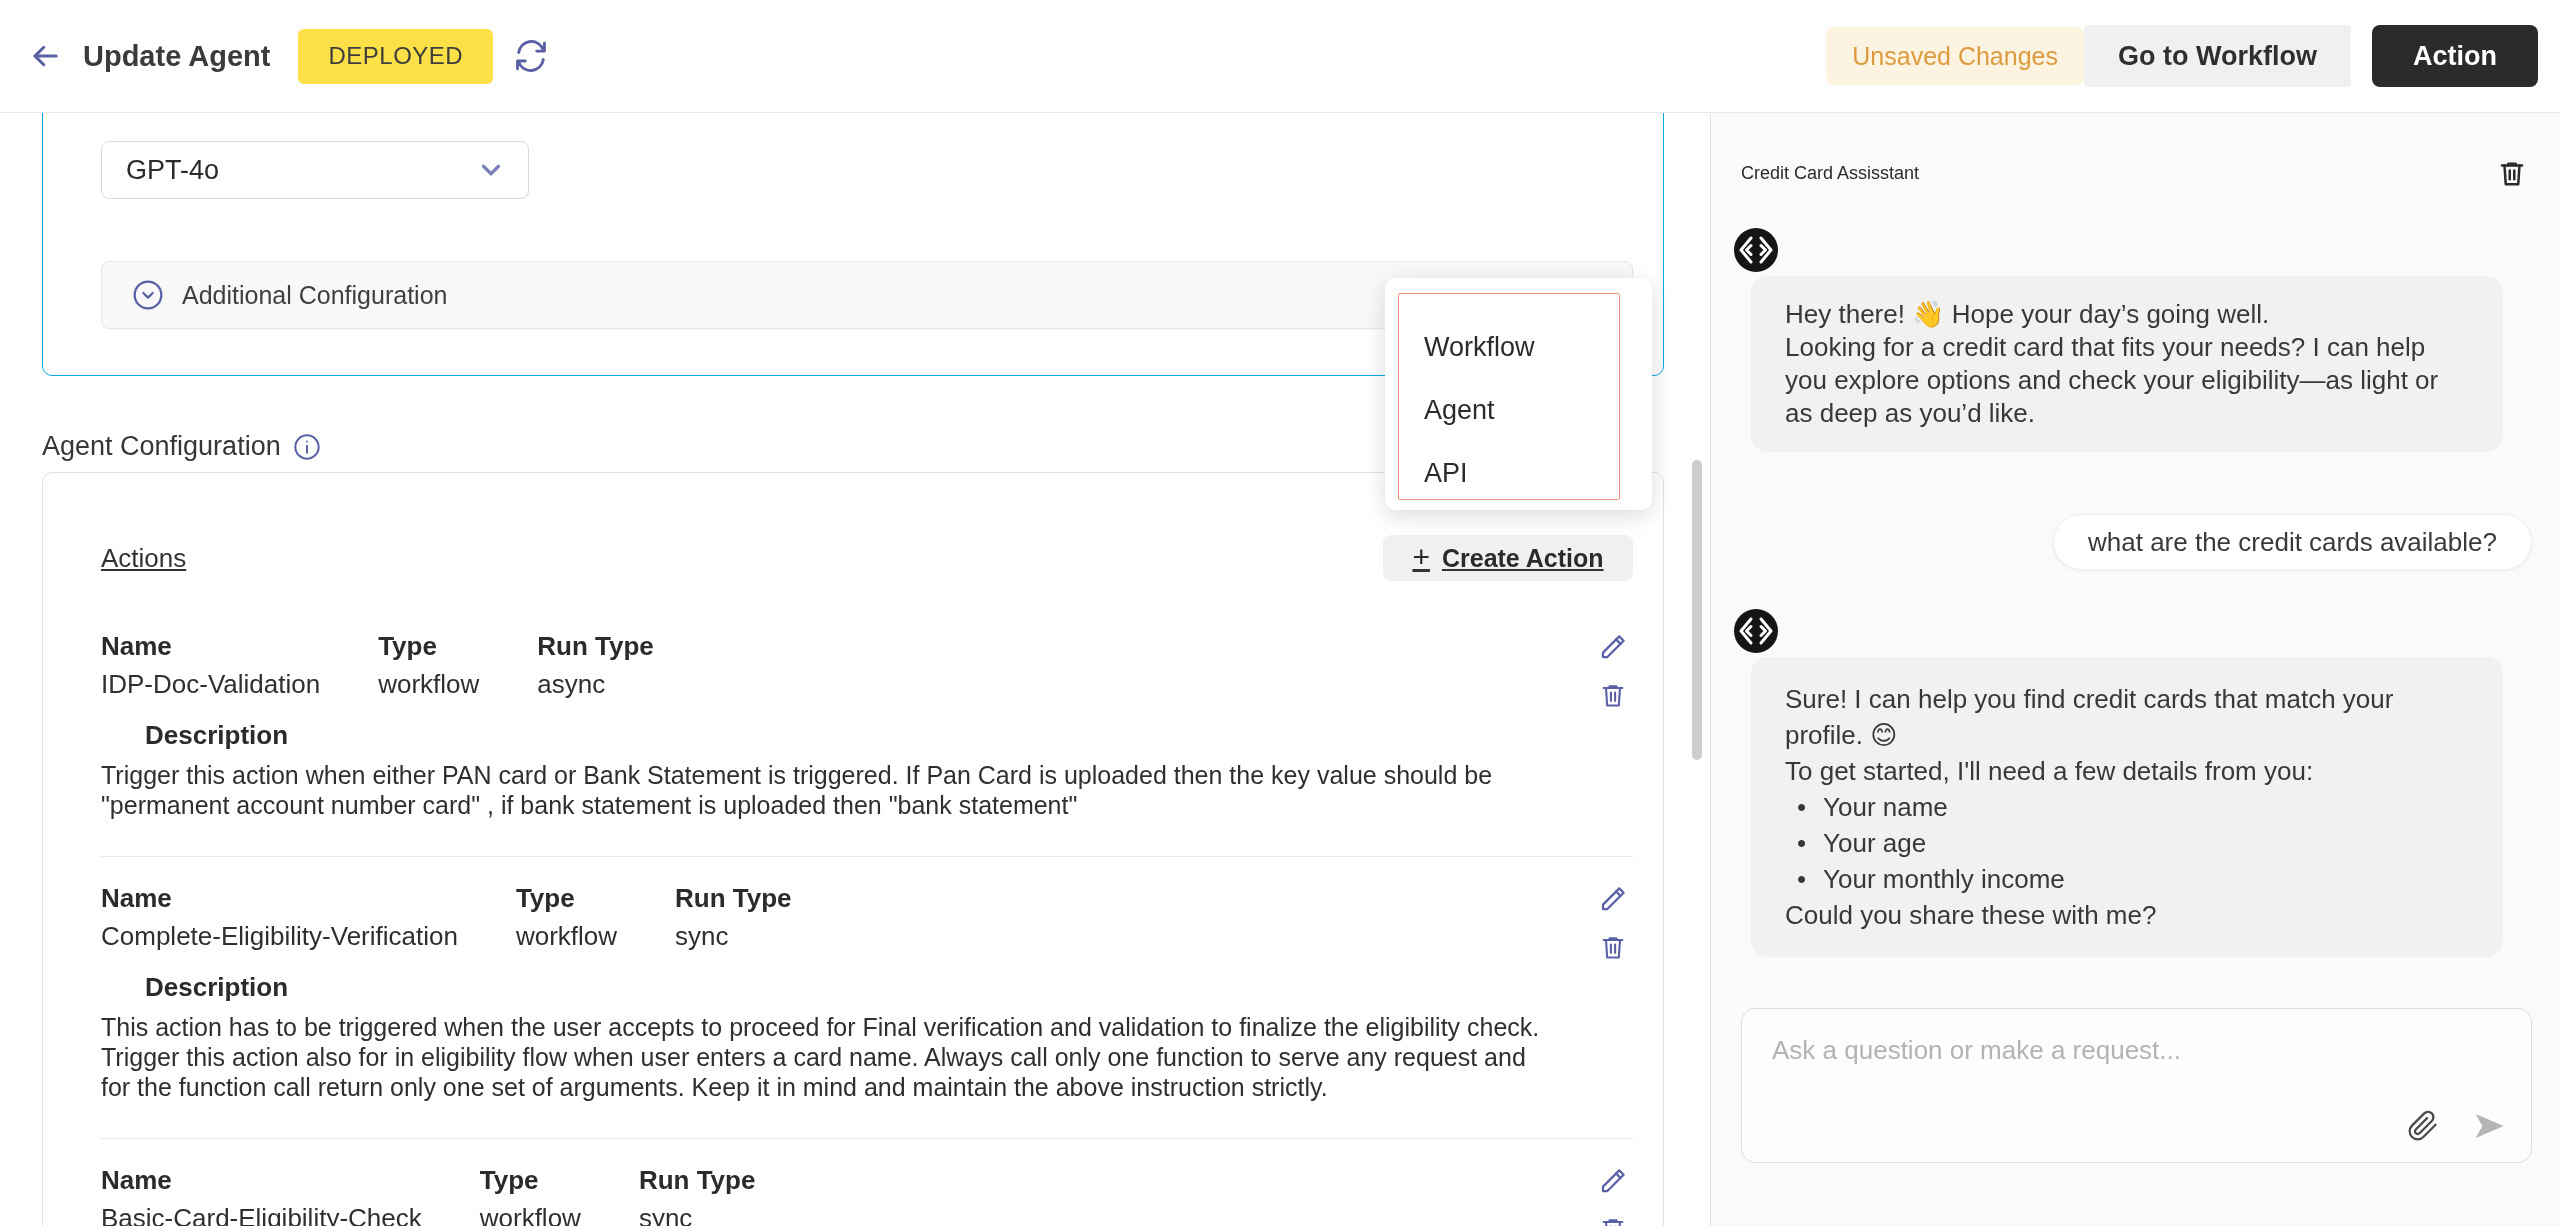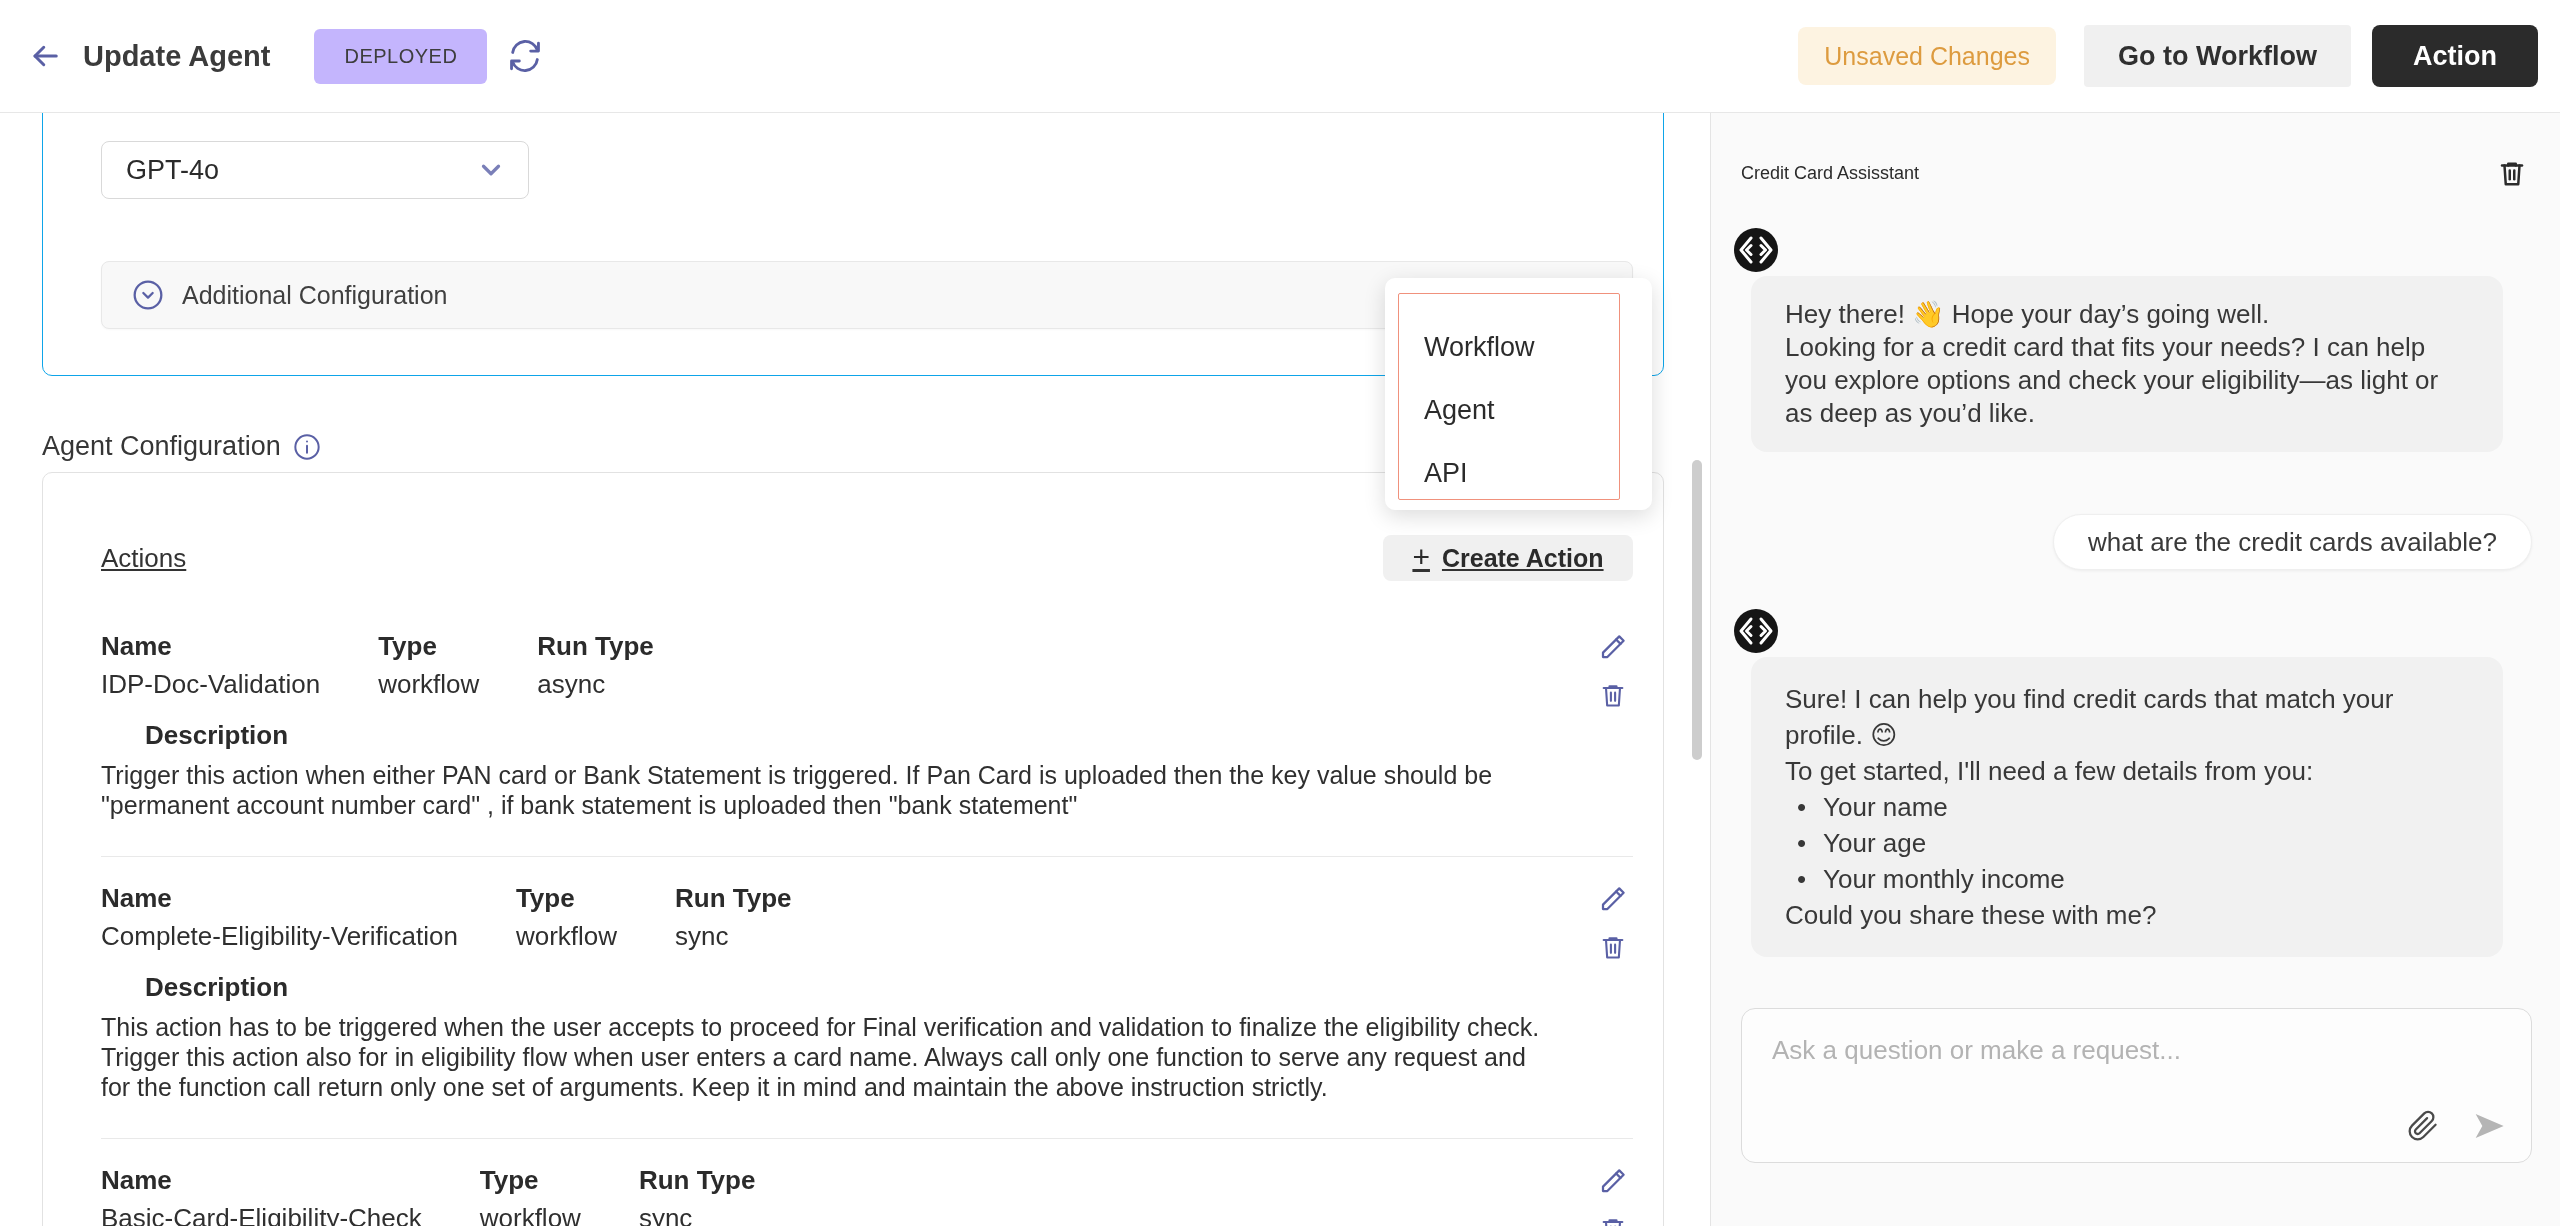--- a/index.html
+++ b/index.html
@@ -5,27 +5,27 @@
   * { box-sizing: border-box; margin: 0; padding: 0; }
   html,body { width:2560px; height:1226px; overflow:hidden; }
   body { font-family:"Liberation Sans","DejaVu Sans",sans-serif; background:#fff; color:#333; }
   .page { position:relative; width:2560px; height:1226px; overflow:hidden; }
 
   
   .topbar { height:113px; background:#fff; border-bottom:1px solid #e7e7e7;
             display:flex; align-items:center; padding:0 22px 0 25px; position:relative; z-index:30; }
   .back-btn { width:40px; height:40px; display:flex; align-items:center; justify-content:center; cursor:pointer; }
   .page-title { font-size:29px; font-weight:700; color:#3b3b3b; margin-left:18px; }
-  .status-badge { margin-left:44px; background:#c4b5fd; border-radius:6px; height:55px;
-                  display:flex; align-items:center; padding:0 30px; font-size:20px; color:#3d3d3d; letter-spacing:0.5px; }
+  .status-badge { margin-left:28px; background:#fde047; border-radius:6px; height:55px;
+                  display:flex; align-items:center; padding:0 30px; font-size:24px; color:#3d3d3d; letter-spacing:0.5px; }
   .refresh-btn { margin-left:16px; width:44px; height:44px; display:flex; align-items:center; justify-content:center; cursor:pointer; }
   .topbar-spacer { flex:1; }
   .unsaved-badge { background:#fdf3e1; color:#dd9b3f; font-size:25px; border-radius:8px;
                    height:58px; display:flex; align-items:center; padding:0 26px; }
-  .workflow-btn { margin-left:28px; background:#f0f0f0; border-radius:4px; height:62px; min-width:267px;
+  .workflow-btn { background:#f0f0f0; border-radius:4px; height:62px; min-width:267px;
                   display:flex; align-items:center; justify-content:center; font-size:27px; font-weight:700; color:#2f2f2f; cursor:pointer; }
   .update-btn { margin-left:21px; background:#2b2b2b; color:#fff; border-radius:8px; height:62px; min-width:166px;
                 display:flex; align-items:center; justify-content:center; font-size:27px; font-weight:700; cursor:pointer; }
 
   
   .main { display:flex; height:1113px; }
   .left-pane { position:relative; flex:1; background:#fff; overflow:hidden; }
   .right-pane { position:relative; width:850px; background:#fafafa; border-left:1px solid #e4e4e4; overflow:hidden; }
 
   

